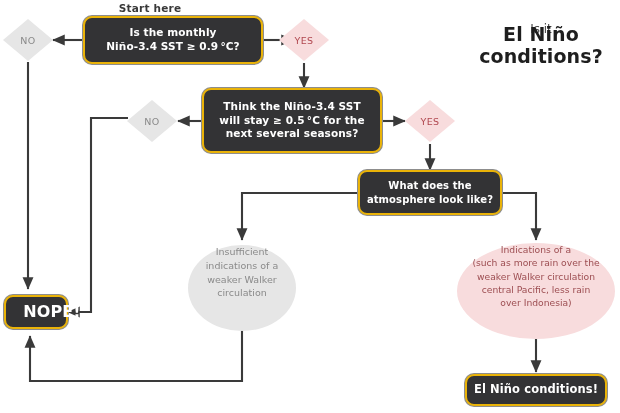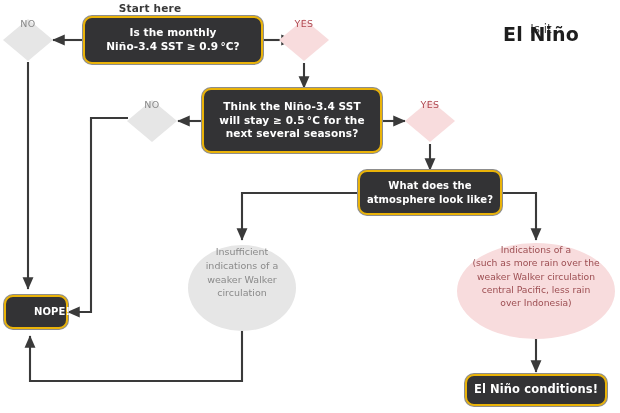--- a/index.html
+++ b/index.html
@@ -39,20 +39,21 @@
     justify-content: center;
     text-align: center;
     line-height: 1.32;
     letter-spacing: 0.1px;
   }
 
   
   .diamond {
     position: absolute;
     display: flex;
+    align-items: center;
     justify-content: center;
   }
   .diamond .dshape {
     position: absolute;
     left: 0; top: 0;
     width: 100%; height: 100%;
   }
   .diamond .dlabel {
     position: relative;
     font-size: 9.5px;
@@ -143,20 +144,21 @@
 
       <path d="M242,330 L242,381 L30,381 L30,336" marker-end="url(#ah)"></path>
 
       <path d="M536,338 L536,372" marker-end="url(#ah)"></path>
     </g>
   </svg>
 
   <div class="caption" id="title-pre" style="left:466px; top:22px; width:150px;">Is it</div>
   <div class="caption" id="title-main" style="left:466px; top:24px; width:150px;">
     <div>El Niño</div>
+    <div>conditions?</div>
   </div>
 
   <div class="caption" id="start-here" style="left:95px; top:2px; width:110px;">Start here</div>
 
   <div class="dbox" id="q1" style="left:83px; top:16px; width:180px; height:48px; font-size:10.5px;">
     <div>
       <div>Is the monthly</div>
       <div>Niño-3.4 SST ≥ 0.9 °C?</div>
     </div>
   </div>
@@ -216,21 +218,21 @@
   <div class="ellipse pink" style="left:457px; top:243px; width:158px; height:96px;">
     <div>
       <div>Indications of a</div>
       <div>(such as more rain over the</div>
       <div>weaker Walker circulation</div>
       <div>central Pacific, less rain</div>
       <div>over Indonesia)</div>
     </div>
   </div>
 
-  <div class="dbox" id="nope" style="left:4px; top:295px; width:64px; height:34px; font-size:10px;padding-left:32px;">
+  <div class="dbox" id="nope" style="left:4px; top:295px; width:64px; height:34px; font-size:16px;padding-left:32px;">
     <span>NOPE!</span>
   </div>
 
   <div class="dbox" id="elnino" style="left:465px; top:374px; width:142px; height:32px; font-size:11.5px;">
     <span>El Niño conditions!</span>
   </div>
 
 </div>
 
 </body></html>

